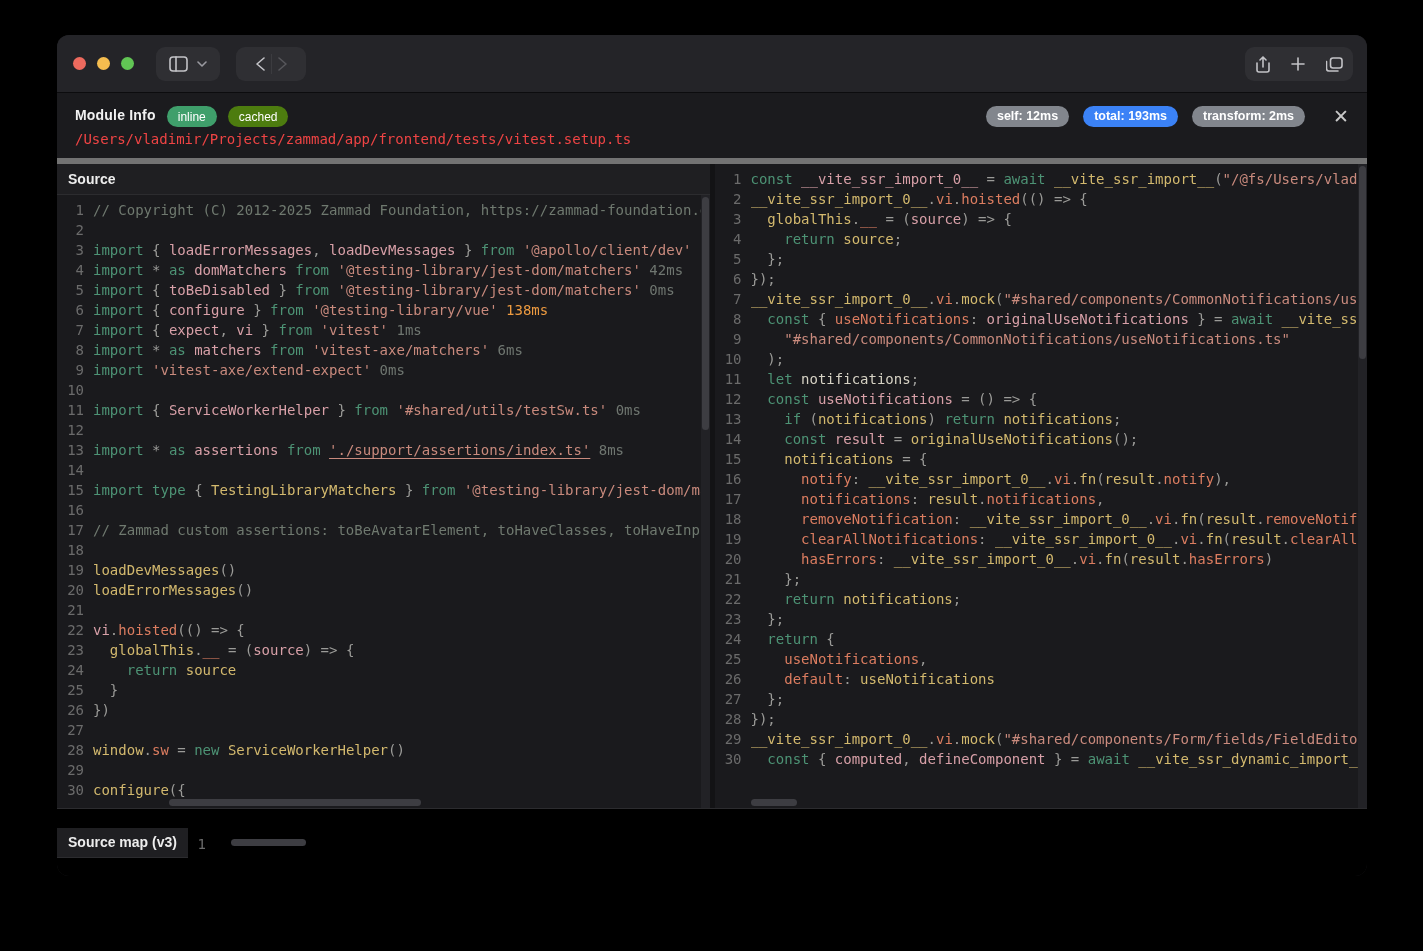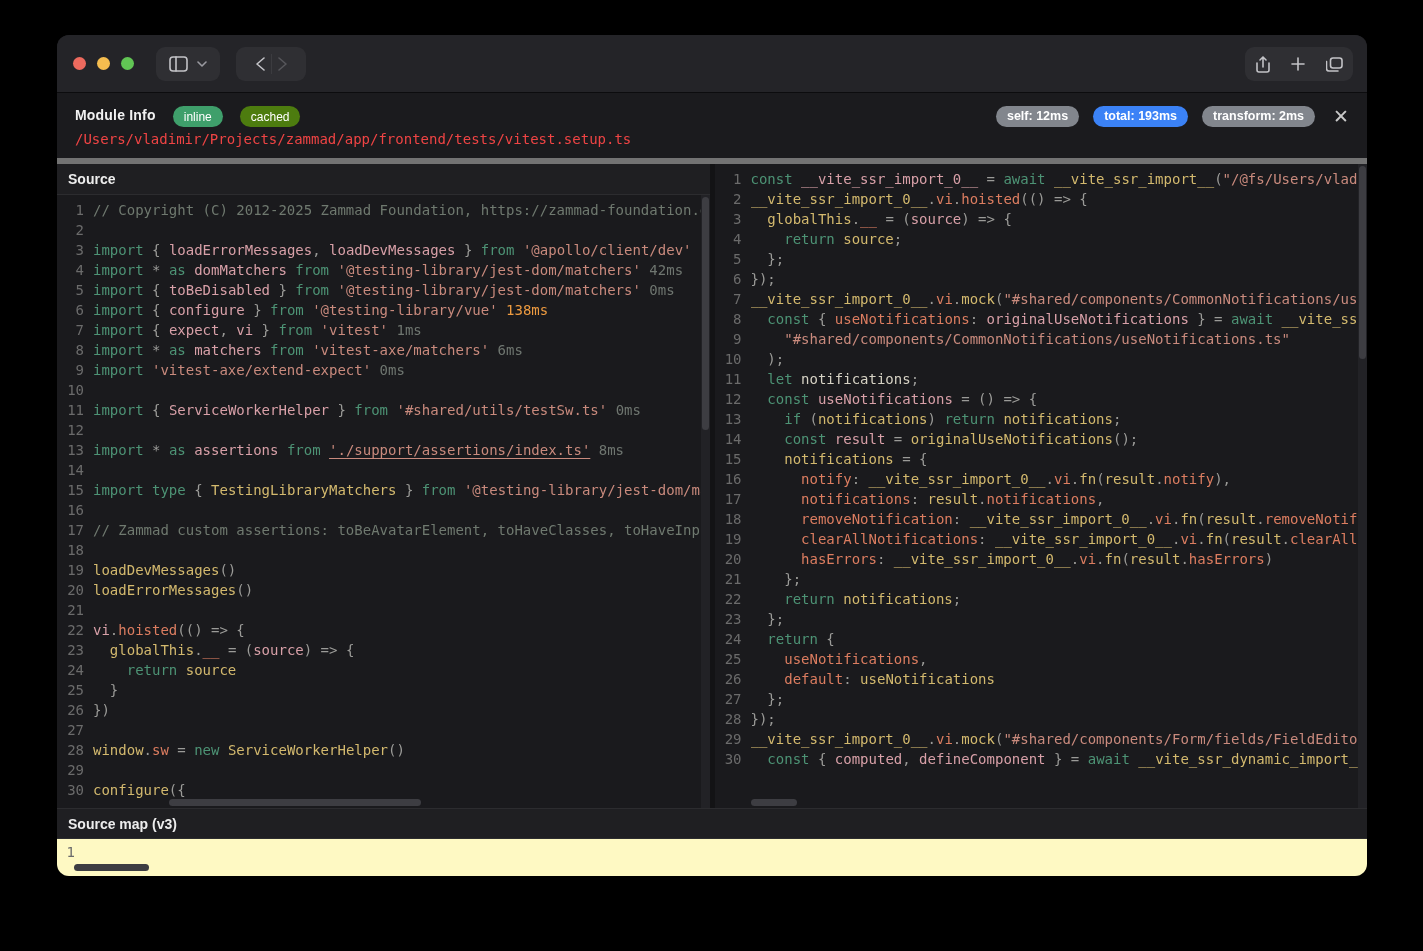--- a/index.html
+++ b/index.html
@@ -29,23 +29,23 @@
   .pill-actions { position:absolute; right:14px; top:12px; width:108px; gap:0;
                   justify-content:space-around; }
   svg.tbicon { stroke:#c3c3c7; fill:none; stroke-width:1.6; stroke-linecap:round; stroke-linejoin:round; }
   svg.tbicon.dim { stroke:#9a9aa0; }
   svg.tbicon.disabled { stroke:#56565a; }
 
   
   .module-header { flex:none; padding:13px 18px 11px 18px; position:relative; background:#1b1b1e; }
   .mh-row1 { display:flex; align-items:center; }
   .mh-title { font-size:14px; font-weight:700; color:#f1f1f1; letter-spacing:.2px; }
-  .badge { margin-left:17px; color:#fff; font-size:12px; font-weight:500;
+  .badge { margin-left:11px; color:#fff; font-size:12px; font-weight:500;
            padding:3.5px 11px; border-radius:999px; line-height:1; }
-  .mh-right { position:absolute; right:16px; top:13px; display:flex; align-items:center; gap:10px; }
+  .mh-right { position:absolute; right:16px; top:13px; display:flex; align-items:center; gap:20px; }
   .timing { color:#fff; font-size:12.5px; font-weight:600; padding:4px 11px;
             border-radius:999px; line-height:1; }
   .close-x { color:#c9c9c9; font-size:19px; line-height:1; padding:0 2px; margin-left:6px; cursor:default; }
   .mh-path { margin-top:7px; font-family:"DejaVu Sans Mono", monospace;
              font-size:14px; color:#ef4444; }
 
   
   .panels { flex:1; min-height:0; display:flex; border-top:6px solid #737373; }
   .panel { flex:1 1 0; min-width:0; display:flex; flex-direction:column; }
   .panel.right { border-left:5px solid #131315; }
@@ -61,22 +61,22 @@
   .tk-k{ color:#4d9375; } .tk-v{ color:#d8a0a8; } .tk-f{ color:#d3b96e; }
   .tk-p{ color:#dc7d60; } .tk-s{ color:#c98a7d; } .tk-c{ color:#6f796f; }
   .tk-o{ color:#9b9b98; } .tk-d{ color:#d6d2c4; } .tk-t{ color:#6f7670; }
   .tk-tw{ color:#ee9b40; }
   .tk-u{ color:#c98a7d; text-decoration:underline; text-underline-offset:3px; }
   .vtrack { position:absolute; top:0; right:0; bottom:0; width:9px; background:#222226; }
   .vthumb { position:absolute; top:2px; right:1px; width:7px; border-radius:4px; background:#3d3d42; }
   .hthumb { position:absolute; height:7px; border-radius:4px; background:#3d3d42; bottom:2px; }
 
   
-  .sourcemap { flex:none; height:68px; border-top:1px solid #2c2c2f; background:#fef9c3;
-               display:flex; flex-direction:column; }
+  .sourcemap { flex:none; height:68px; border-top:1px solid #2c2c2f; background:#000000;
+               display:flex; flex-direction:row;align-items:center; }
   .sm-header { flex:none; height:30px; display:flex; align-items:center; padding:0 11px;
                border-bottom:1px solid #2c2c2f; font-size:14px; font-weight:700; color:#ededed;
                background:#1f1f22; }
   .sm-line { flex:none; display:flex; white-space:pre; overflow:hidden; padding-top:3px;
              font-family:"DejaVu Sans Mono", monospace; font-size:14px; line-height:20px; }
   .sm-ln { flex:none; width:26px; text-align:right; padding-right:8px; color:#6b6b6b; }
   .sm-text { color:#8b8b8b; }
   .sm-scroll { position:relative; height:12px; }
 </style>
 </head>

